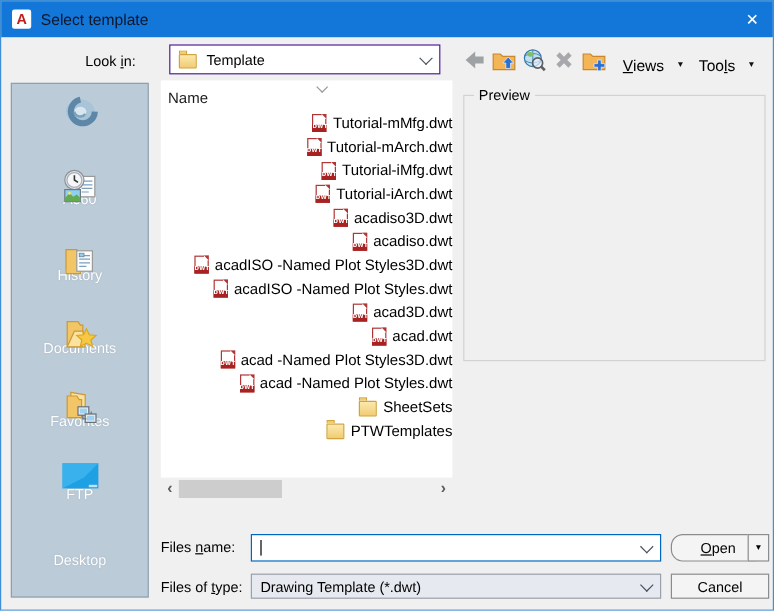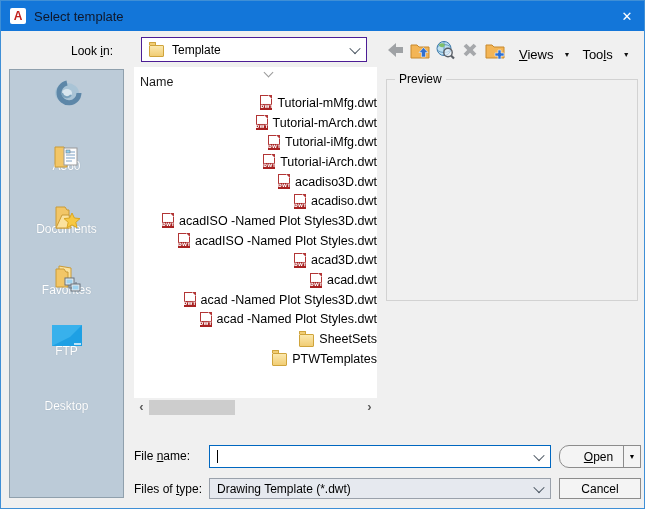--- a/index.html
+++ b/index.html
@@ -137,20 +137,35 @@
             <path d="M16 4 a10 10 0 1 0 12 10" fill="none" stroke="#5d87a8" stroke-width="5"></path>
             <ellipse cx="16" cy="14" rx="5" ry="4" fill="#d8e6ef"></ellipse>
             <path d="M11 14 a5 5 0 0 0 9 2" fill="none" stroke="#7aa2bd" stroke-width="2"></path>
           </svg>
         </div>
         <div class="s-label">A360</div>
       </div>
       <div class="side-item">
         <div class="s-icon">
           <svg width="32" height="32" viewBox="0 0 32 32">
+            <rect x="15" y="7" width="13" height="17" fill="#fdfdfd" stroke="#9a9a9a"></rect>
+            <path d="M17 11 h9 M17 14 h9 M17 17 h9 M17 20 h6" stroke="#7aa0c4" stroke-width="1"></path>
+            <circle cx="11" cy="10" r="8" fill="#e3e7ea" stroke="#8b9198"></circle>
+            <circle cx="11" cy="10" r="6.2" fill="#f5f6f7" stroke="#aab0b6"></circle>
+            <path d="M11 6 v4 l3 2" stroke="#333" stroke-width="1.3" fill="none"></path>
+            <rect x="3" y="18" width="13" height="10" fill="#8fd0f0" stroke="#6a7a88"></rect>
+            <path d="M3 25 l4 -4 l3 3 l3 -2 l3 3 v3 H3 Z" fill="#64aa52"></path>
+            <circle cx="7" cy="21" r="1.2" fill="#f7e36a"></circle>
+          </svg>
+        </div>
+        <div class="s-label">History</div>
+      </div>
+      <div class="side-item">
+        <div class="s-icon">
+          <svg width="32" height="32" viewBox="0 0 32 32">
             <path d="M4 7 h9 l2 3 h1 v17 H4 Z" fill="#f2c667" stroke="#c99a37"></path>
             <rect x="13" y="8" width="13" height="17" fill="#fdfdfd" stroke="#9a9a9a"></rect>
             <path d="M15 12 h9 M15 15 h9 M15 18 h9 M15 21 h6" stroke="#7aa0c4" stroke-width="1"></path>
             <rect x="15" y="10" width="4" height="3" fill="#8fd0f0" stroke="#6a7a88" stroke-width="0.6"></rect>
           </svg>
         </div>
         <div class="s-label">Documents</div>
       </div>
       <div class="side-item">
         <div class="s-icon">
@@ -280,21 +295,21 @@
   <div class="hscroll">
     <div class="hs-arrow hs-left">‹</div>
     <div class="hs-thumb"></div>
     <div class="hs-arrow hs-right">›</div>
   </div>
 
   <div class="preview-box">
     <span class="preview-legend">Preview</span>
   </div>
 
-  <div class="lbl fname-label"><span>File </span><span class="u">n</span><span>ame:</span></div>
+  <div class="lbl fname-label"><span>Files </span><span class="u">n</span><span>ame:</span></div>
 
   <div class="combo fname-combo">
     <span class="caret"></span>
     <span class="lbl"></span>
     <span class="chev"></span>
   </div>
 
   <div class="btn open-btn">
       <span><span class="u">O</span><span>pen</span></span>
     </div>

